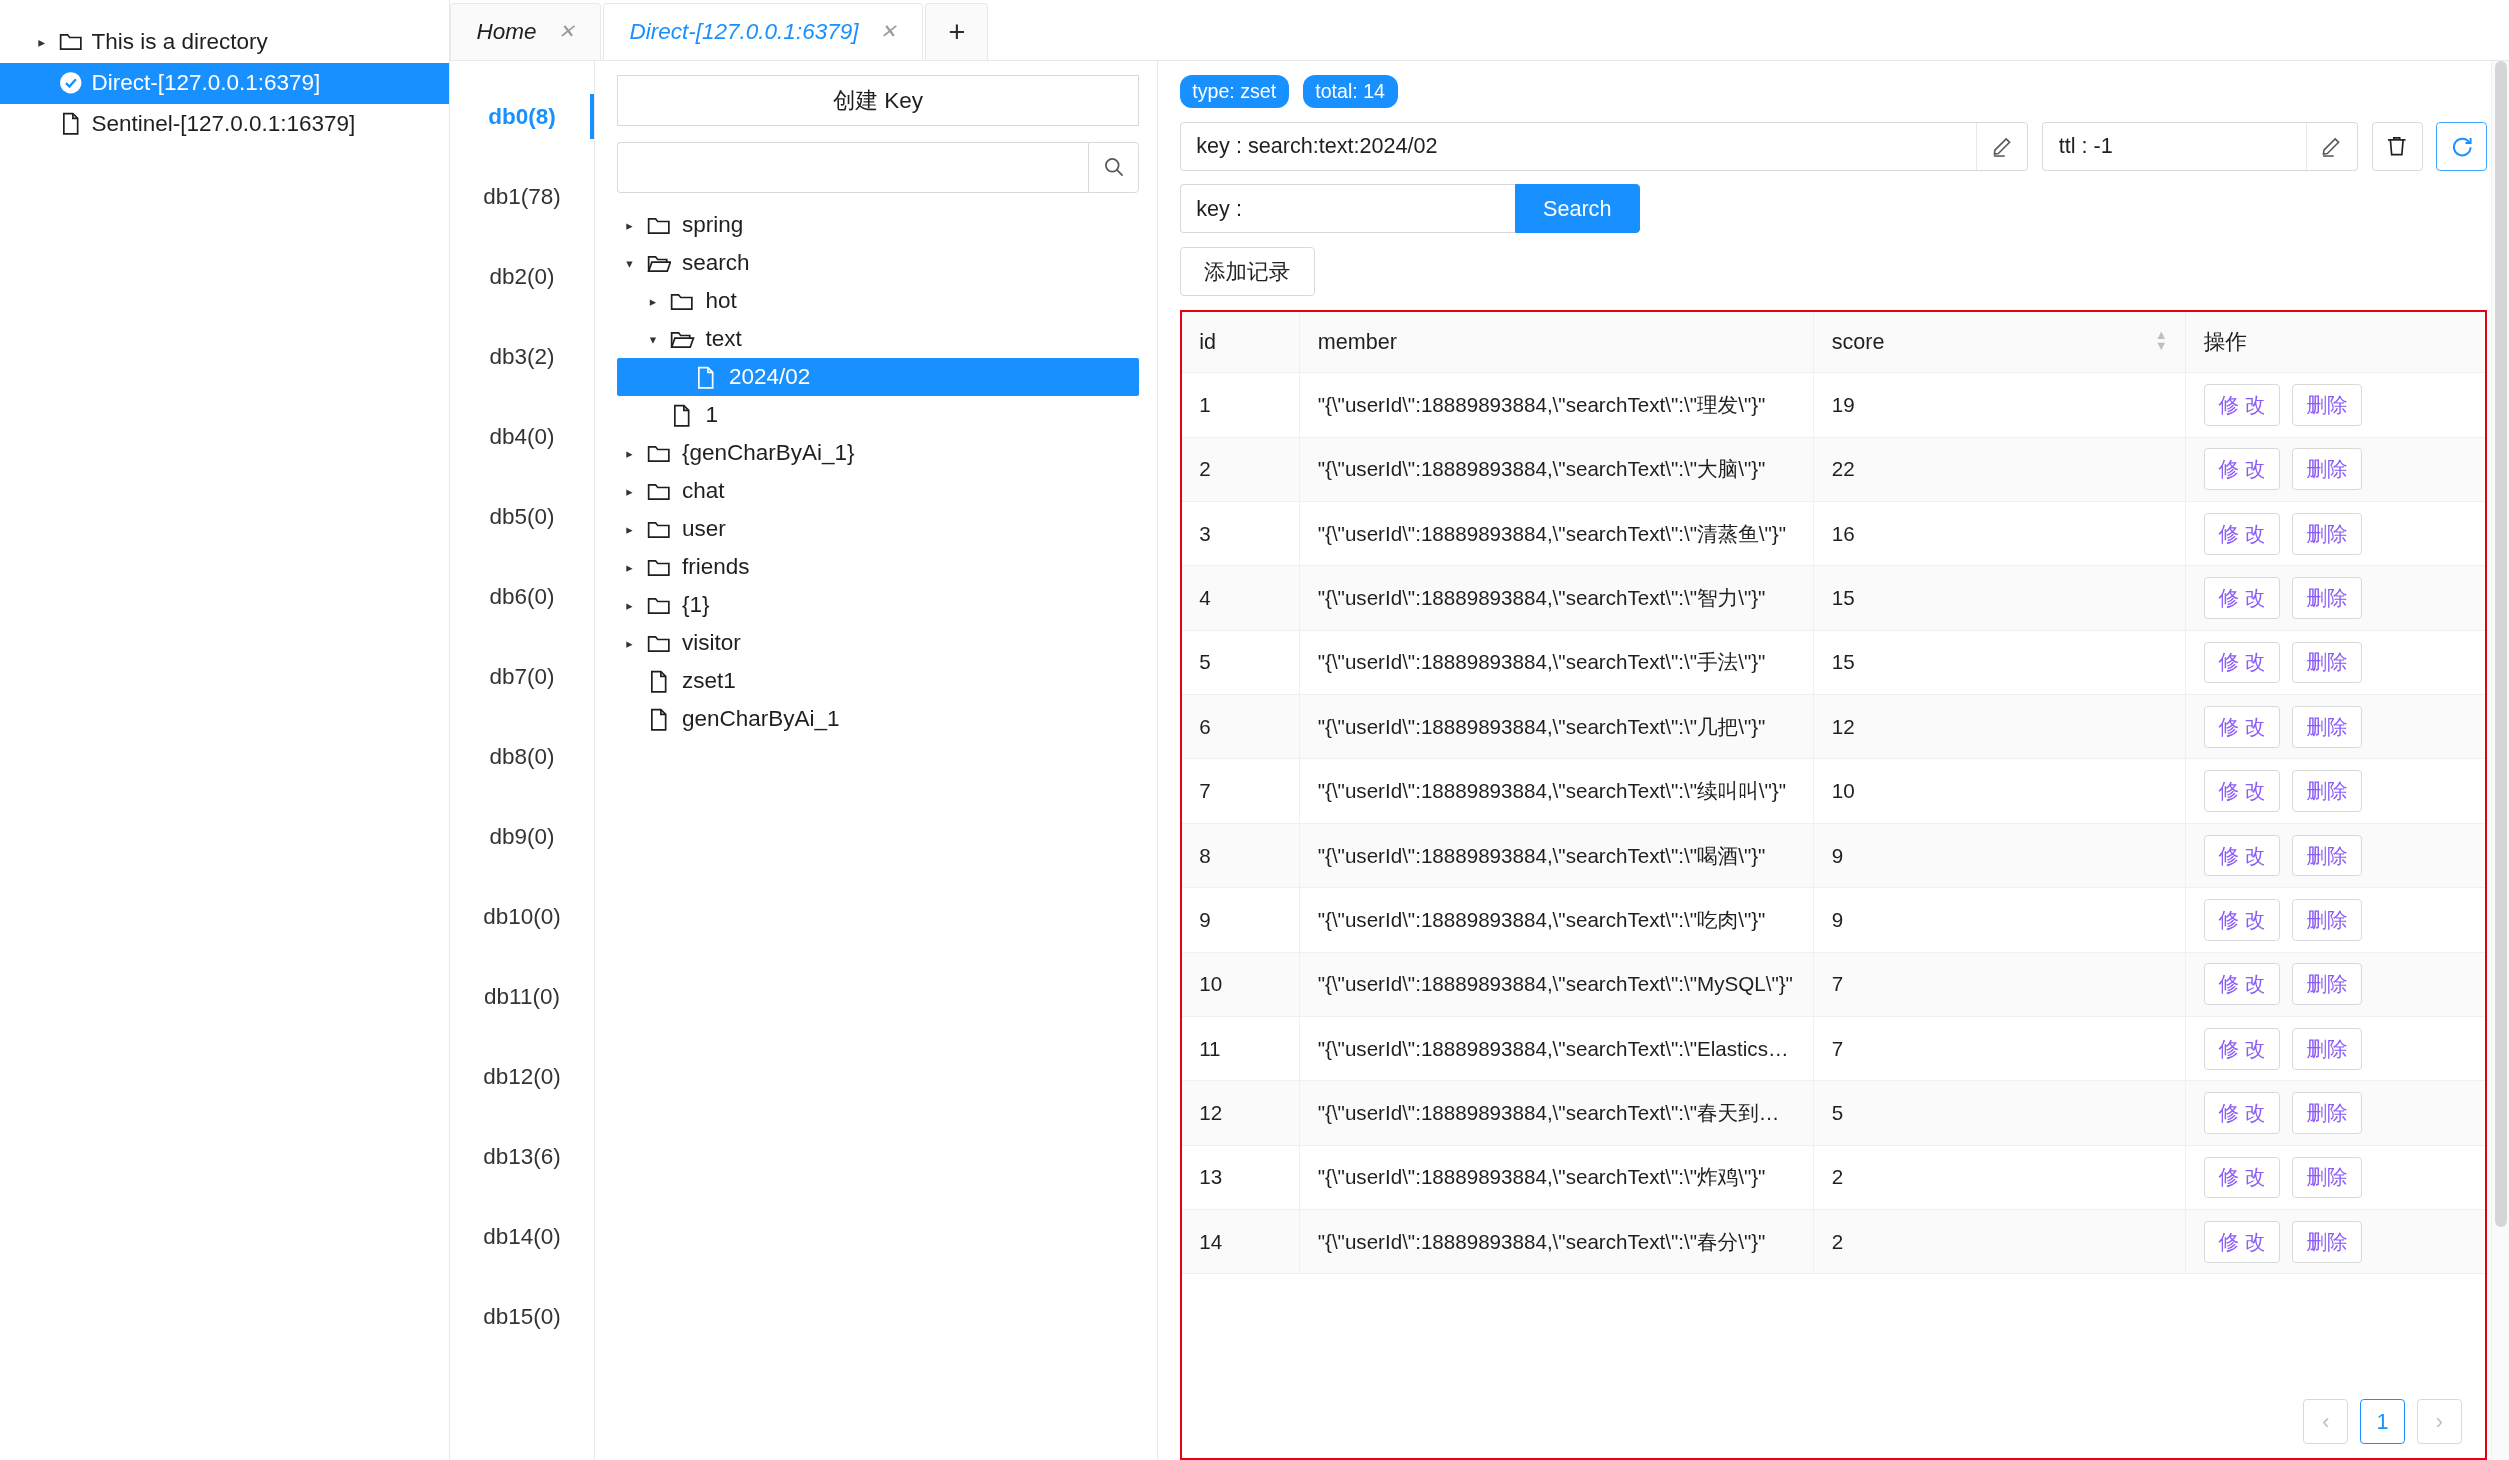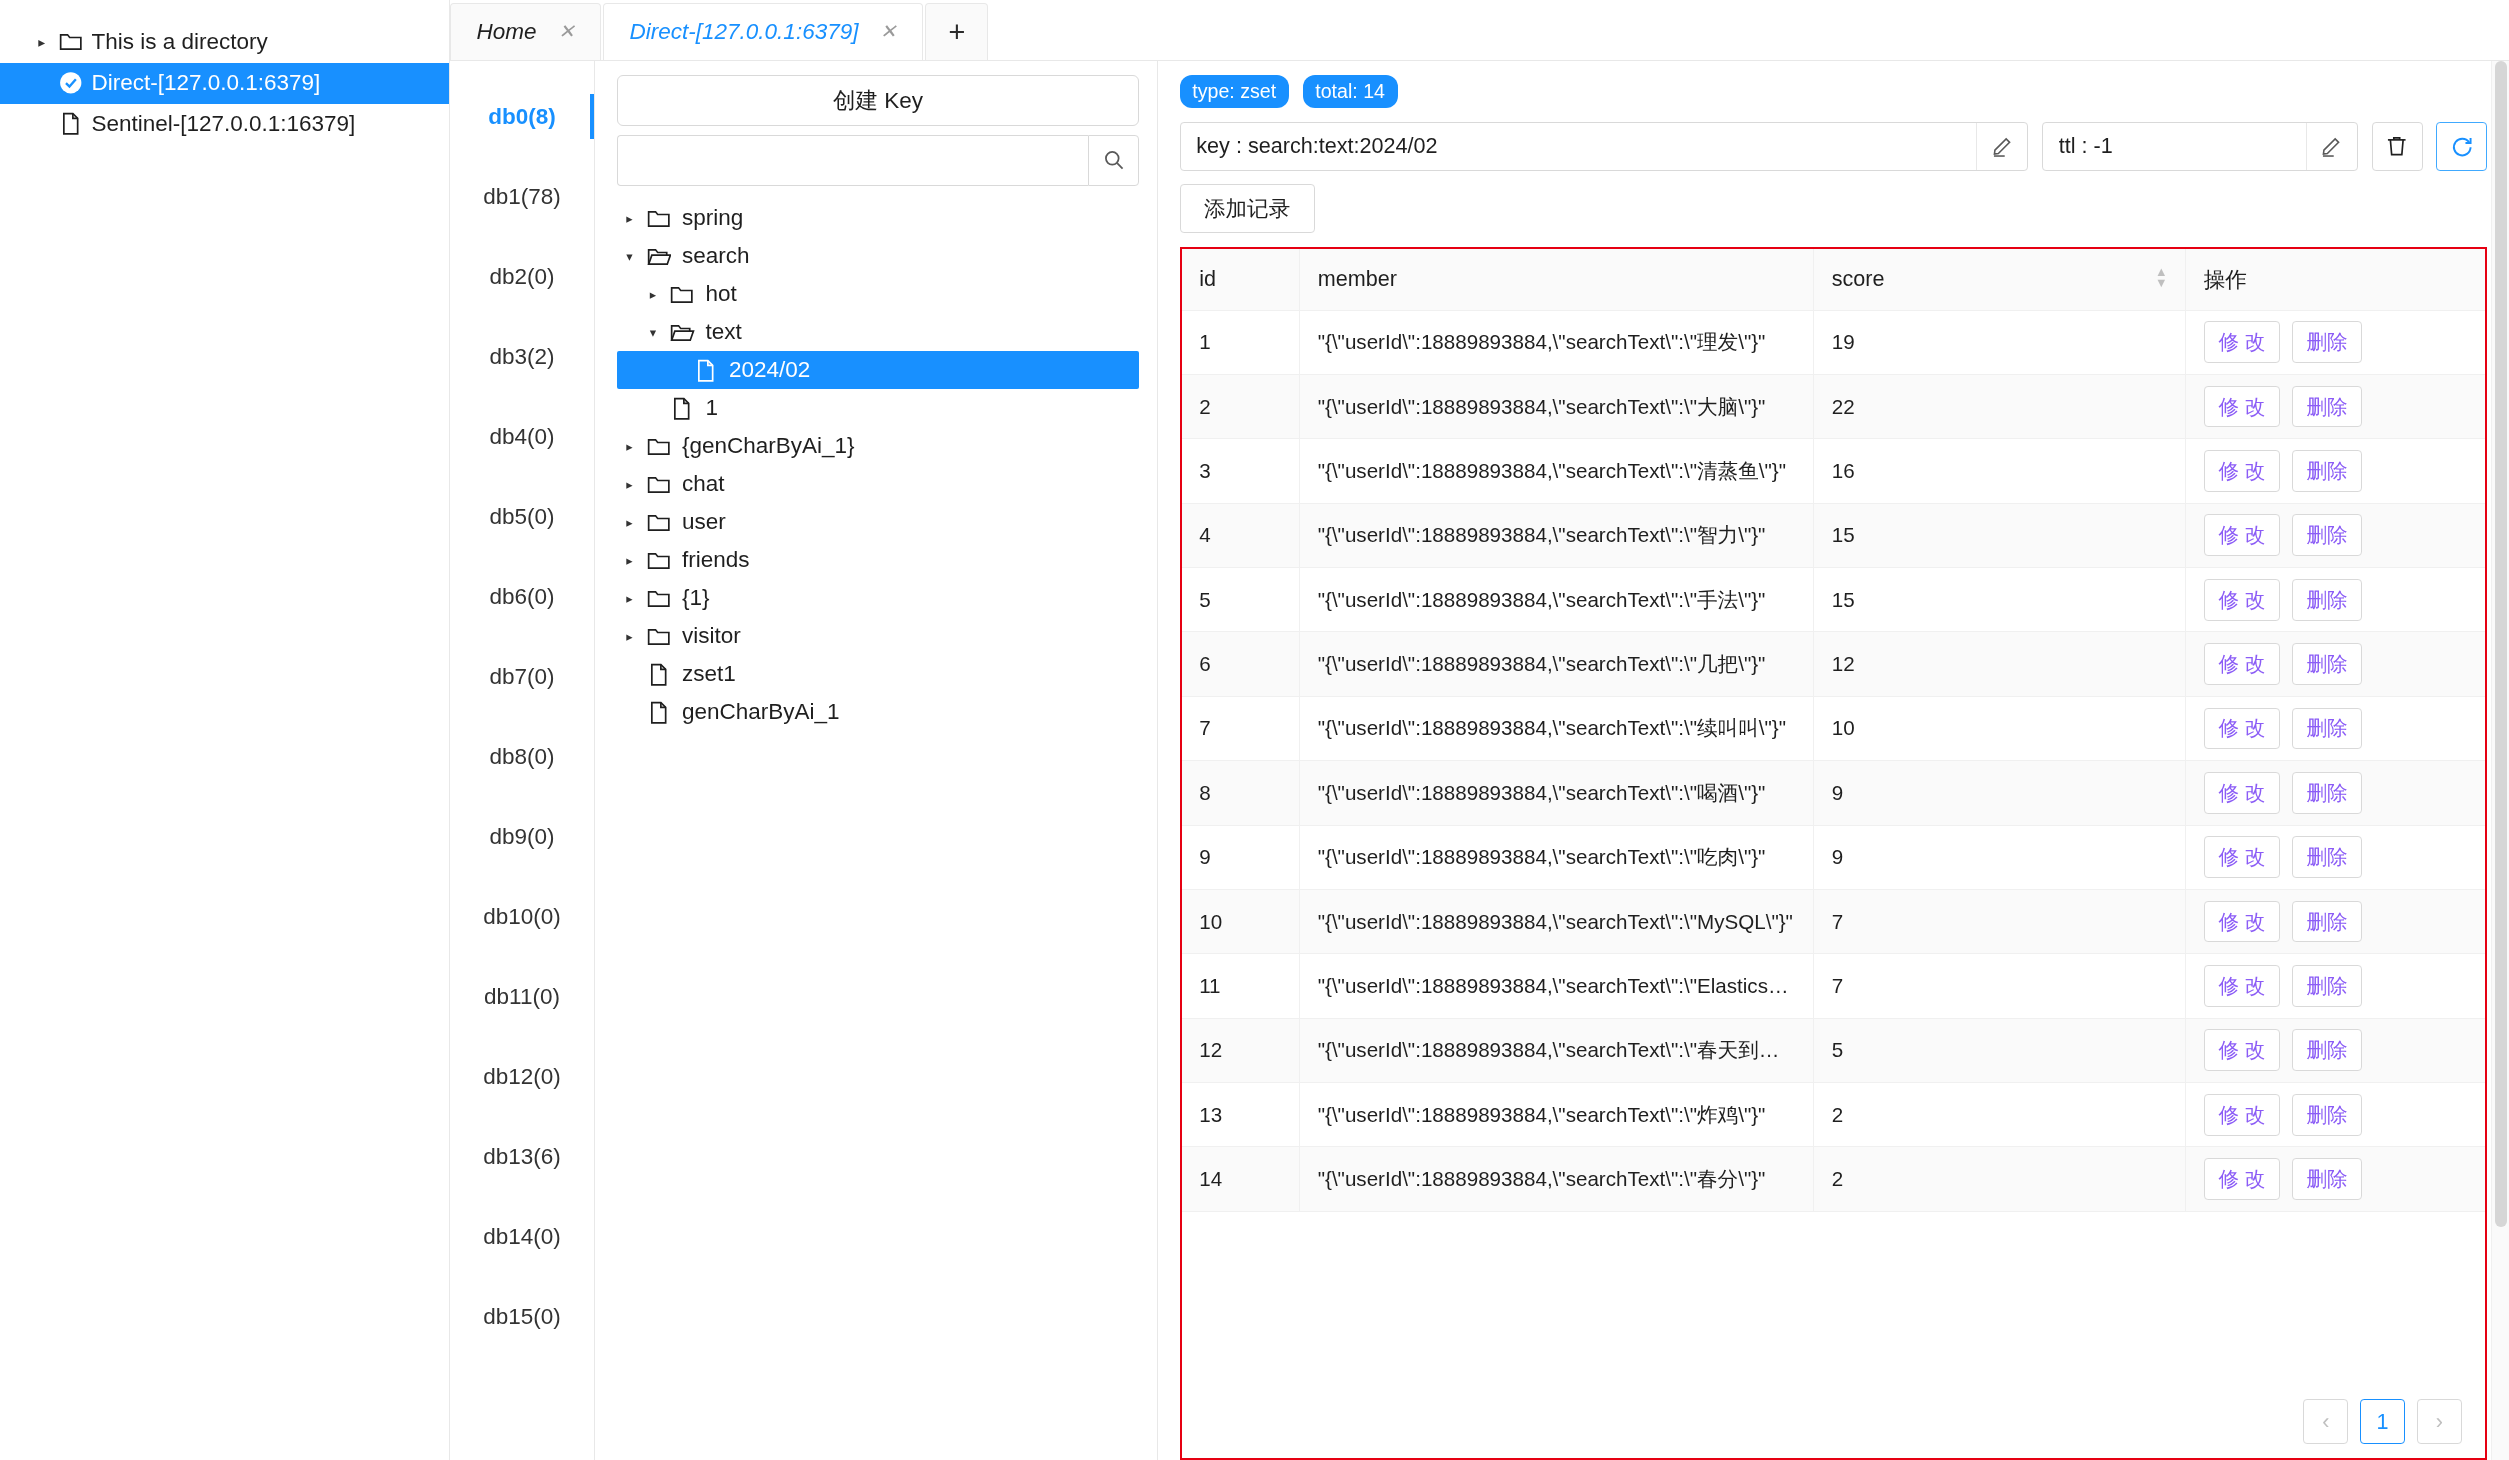--- a/index.html
+++ b/index.html
@@ -84,22 +84,22 @@
     width: 3.9px; height: 45px; background: #1890ff;
   }
 
   .keypanel {
     width: 563px; min-width: 563px; height: 100%;
     border-right: 1px solid #e8e8e8; background: #fff;
     padding: 13.7px 17.6px 0 21.6px; overflow: hidden; position: relative;
   }
   .btn-create {
     width: 100%; height: 51px; line-height: 49px; text-align: center;
-    border: 1px solid #d9d9d9; border-radius: 6px; background: #fff;
-    font-size: 22.5px; color: #1f1f1f; cursor: pointer; margin-bottom: 9px;
+    border: 1px solid #d9d9d9; border-radius: 0; background: #fff;
+    font-size: 22.5px; color: #1f1f1f; cursor: pointer; margin-bottom: 16px;
   }
   .searchrow { display: flex; height: 51px; margin-bottom: 13.7px; }
   .searchrow input {
     flex: 1; height: 51px; border: 1px solid #d9d9d9; border-right: none;
     border-radius: 3.9px 0 0 3.9px; padding: 0 13.7px; font-size: 21.6px;
     outline: none; color: #1f1f1f; background: #fff; min-width: 0;
   }
   .searchrow .sbtn {
     width: 51px; height: 51px; border: 1px solid #d9d9d9;
     border-radius: 0 3.9px 3.9px 0; background: #fff;
@@ -521,20 +521,24 @@
           <div class="iconbtn primary">
             <span>
               <svg class="g" width="23.5" height="23.5" viewBox="0 0 24 24" fill="none" stroke="#1890ff" stroke-width="2">
                 <path d="M19.5 8.5 A8.5 8.5 0 1 0 21 13.5"></path>
                 <polyline points="21,4 21,9.2 15.8,9.2"></polyline>
               </svg>
             </span>
           </div>
         </div>
 
+        <div class="searchrow2">
+          <input type="text" value="key : " style="">
+          <div class="go">Search</div>
+        </div>
 
         <div class="btn-add">添加记录</div>
 
         <div class="tablewrap">
           <table class="grid">
             <colgroup>
               <col class="col-id">
                 <col class="col-member">
                 <col class="col-score">
                 <col class="col-op">

